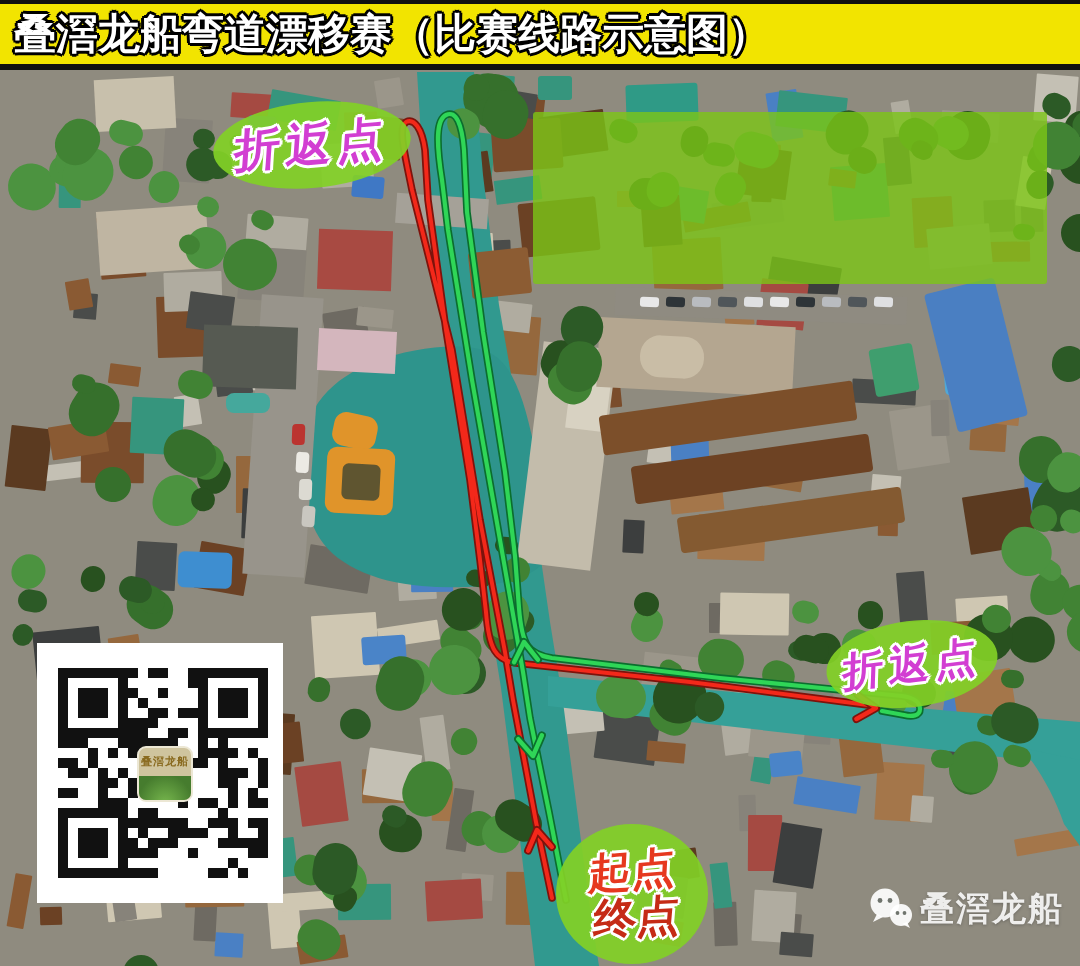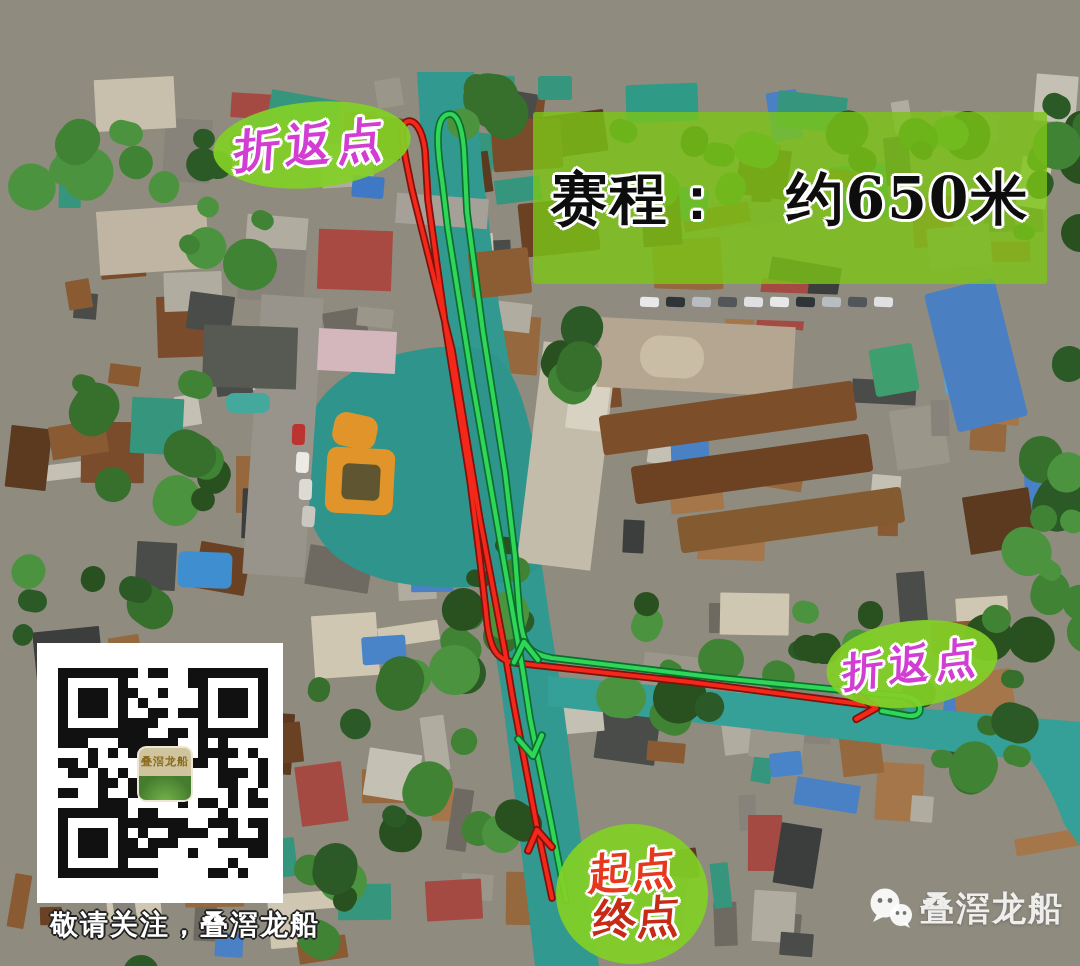--- a/index.html
+++ b/index.html
@@ -477,21 +477,20 @@
     </div>
     <div class="badge oval-right">
       <span class="bt ol-w">折返点</span>
     </div>
     <div class="badge sf">
       <div class="sft start ol-w">起点</div>
       <div class="sft finish ol-w">终点</div>
     </div>
 
     <div class="infobox">
-      <div class="iline ol-w">赛程：　约650米</div>
     </div>
 
     <div class="qr">
       <div id="qrgrid">
           <div class="qrcell" style="left: 21px; top: 25px; width: 10px; height: 10px;"></div>
           <div class="qrcell" style="left: 31px; top: 25px; width: 10px; height: 10px;"></div>
           <div class="qrcell" style="left: 41px; top: 25px; width: 10px; height: 10px;"></div>
           <div class="qrcell" style="left: 51px; top: 25px; width: 10px; height: 10px;"></div>
           <div class="qrcell" style="left: 61px; top: 25px; width: 10px; height: 10px;"></div>
           <div class="qrcell" style="left: 71px; top: 25px; width: 10px; height: 10px;"></div>
@@ -716,34 +715,36 @@
           <div class="qrcell" style="left: 111px; top: 225px; width: 10px; height: 10px;"></div>
           <div class="qrcell" style="left: 171px; top: 225px; width: 10px; height: 10px;"></div>
           <div class="qrcell" style="left: 181px; top: 225px; width: 10px; height: 10px;"></div>
           <div class="qrcell" style="left: 201px; top: 225px; width: 10px; height: 10px;"></div>
         </div>
       <div class="qrlogo">
         <span class="t">叠滘龙船</span>
         <span class="g"></span>
       </div>
     </div>
-    <div class="qr-caption ol-d">敬请关注，叠滘龙船</div>
 
     <div class="watermark">
       <svg width="46" height="42" viewBox="0 0 46 42">
         <g fill="rgba(255,255,255,0.92)">
           <circle cx="17" cy="15" r="14.5"></circle>
           <path d="M9,26 L5,34 L15,29 Z"></path>
           <circle cx="33" cy="27" r="11"></circle>
           <path d="M39,34 L42,40 L34,36 Z"></path>
         </g>
         <g fill="#6f746d">
           <circle cx="12" cy="12.5" r="2.4"></circle>
           <circle cx="22" cy="12.5" r="2.4"></circle>
           <circle cx="29.5" cy="25" r="1.9"></circle>
           <circle cx="36.5" cy="25" r="1.9"></circle>
         </g>
       </svg>
       <span class="wtext">叠滘龙船</span>
     </div>
   </div>
 
+  <div class="titlebar">
+    <span class="title-text ol-b">叠滘龙船弯道漂移赛（比赛线路示意图）</span>
+  </div>
 </div>
 
 </body></html>

